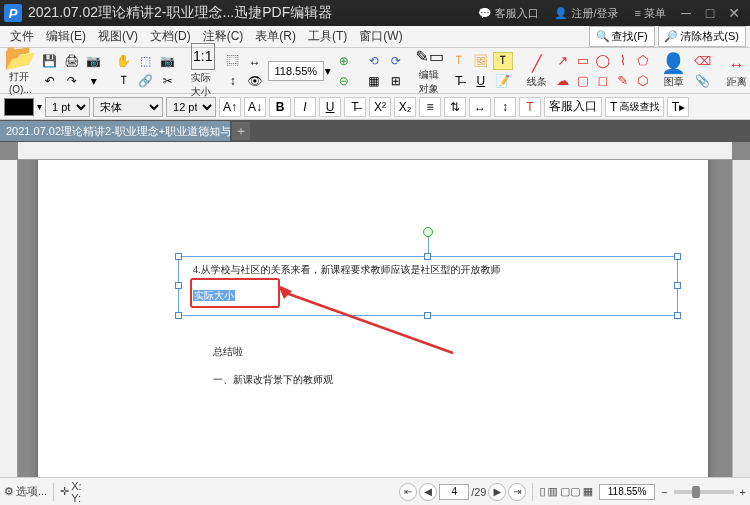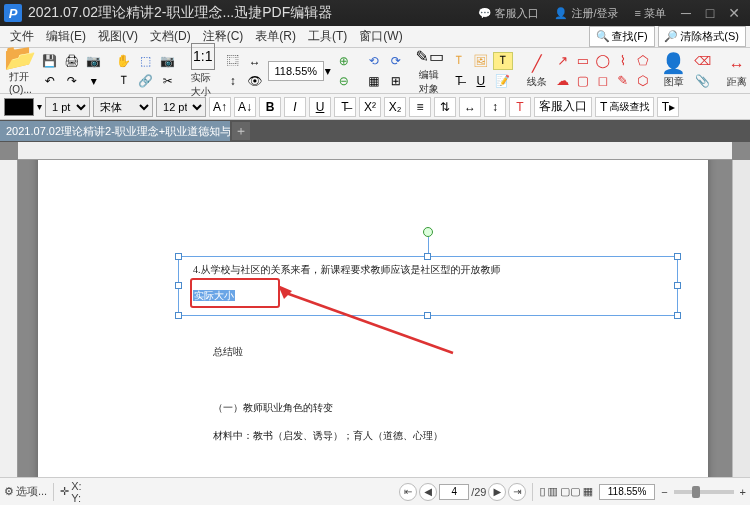--- a/index.html
+++ b/index.html
@@ -206,21 +206,21 @@
       <div class="ic" style="color:#d33">↔</div>
       <div class="lb">距离</div>
     </div>
 
 </div>
 
 <div class="fmtbar">
   <div class="sw"></div>
     <span style="font-size:10px">▾</span>
   <select><option>1 pt</option></select>
-  <select style="width:60px"><option>宋体</option></select>
+  <select style="width:70px"><option>宋体</option></select>
   <select style="width:50px"><option>12 pt</option></select>
   <div class="fb">A↑</div>
   <div class="fb">A↓</div>
   <div class="fb">
       <b>B</b>
     </div>
   <div class="fb">
       <i>I</i>
     </div>
   <div class="fb">
@@ -250,22 +250,21 @@
 
 <div class="workspace">
   <div class="rulerH"></div>
   <div class="rulerV"></div>
   <div class="scrollR"></div>
   <div class="canvas">
     <div class="page">
       <div class="tline" style="top:113px;left:155px">4.从学校与社区的关系来看，新课程要求教师应该是社区型的开放教师</div>
       <div class="tline" style="top:139px;left:155px"><span class="highlight">实际大小</span></div>
       <div class="tline" style="top:195px;left:175px">总结啦</div>
-      <div class="tline" style="top:251px;left:175px">（一）教师职业角色的转变</div>
-      <div class="tline" style="top:279px;left:175px">材料中：教书（启发、诱导）；育人（道德、心理）</div>
+      <div class="tline" style="top:223px;left:175px">一、新课改背景下的教师观</div>
       <div class="selframe">
         <div class="rot"></div>
           <div class="rotline"></div>
         <div class="hd hTL"></div>
           <div class="hd hTM"></div>
           <div class="hd hTR"></div>
         <div class="hd hML"></div>
           <div class="hd hMR"></div>
         <div class="hd hBL"></div>
           <div class="hd hBM"></div>

